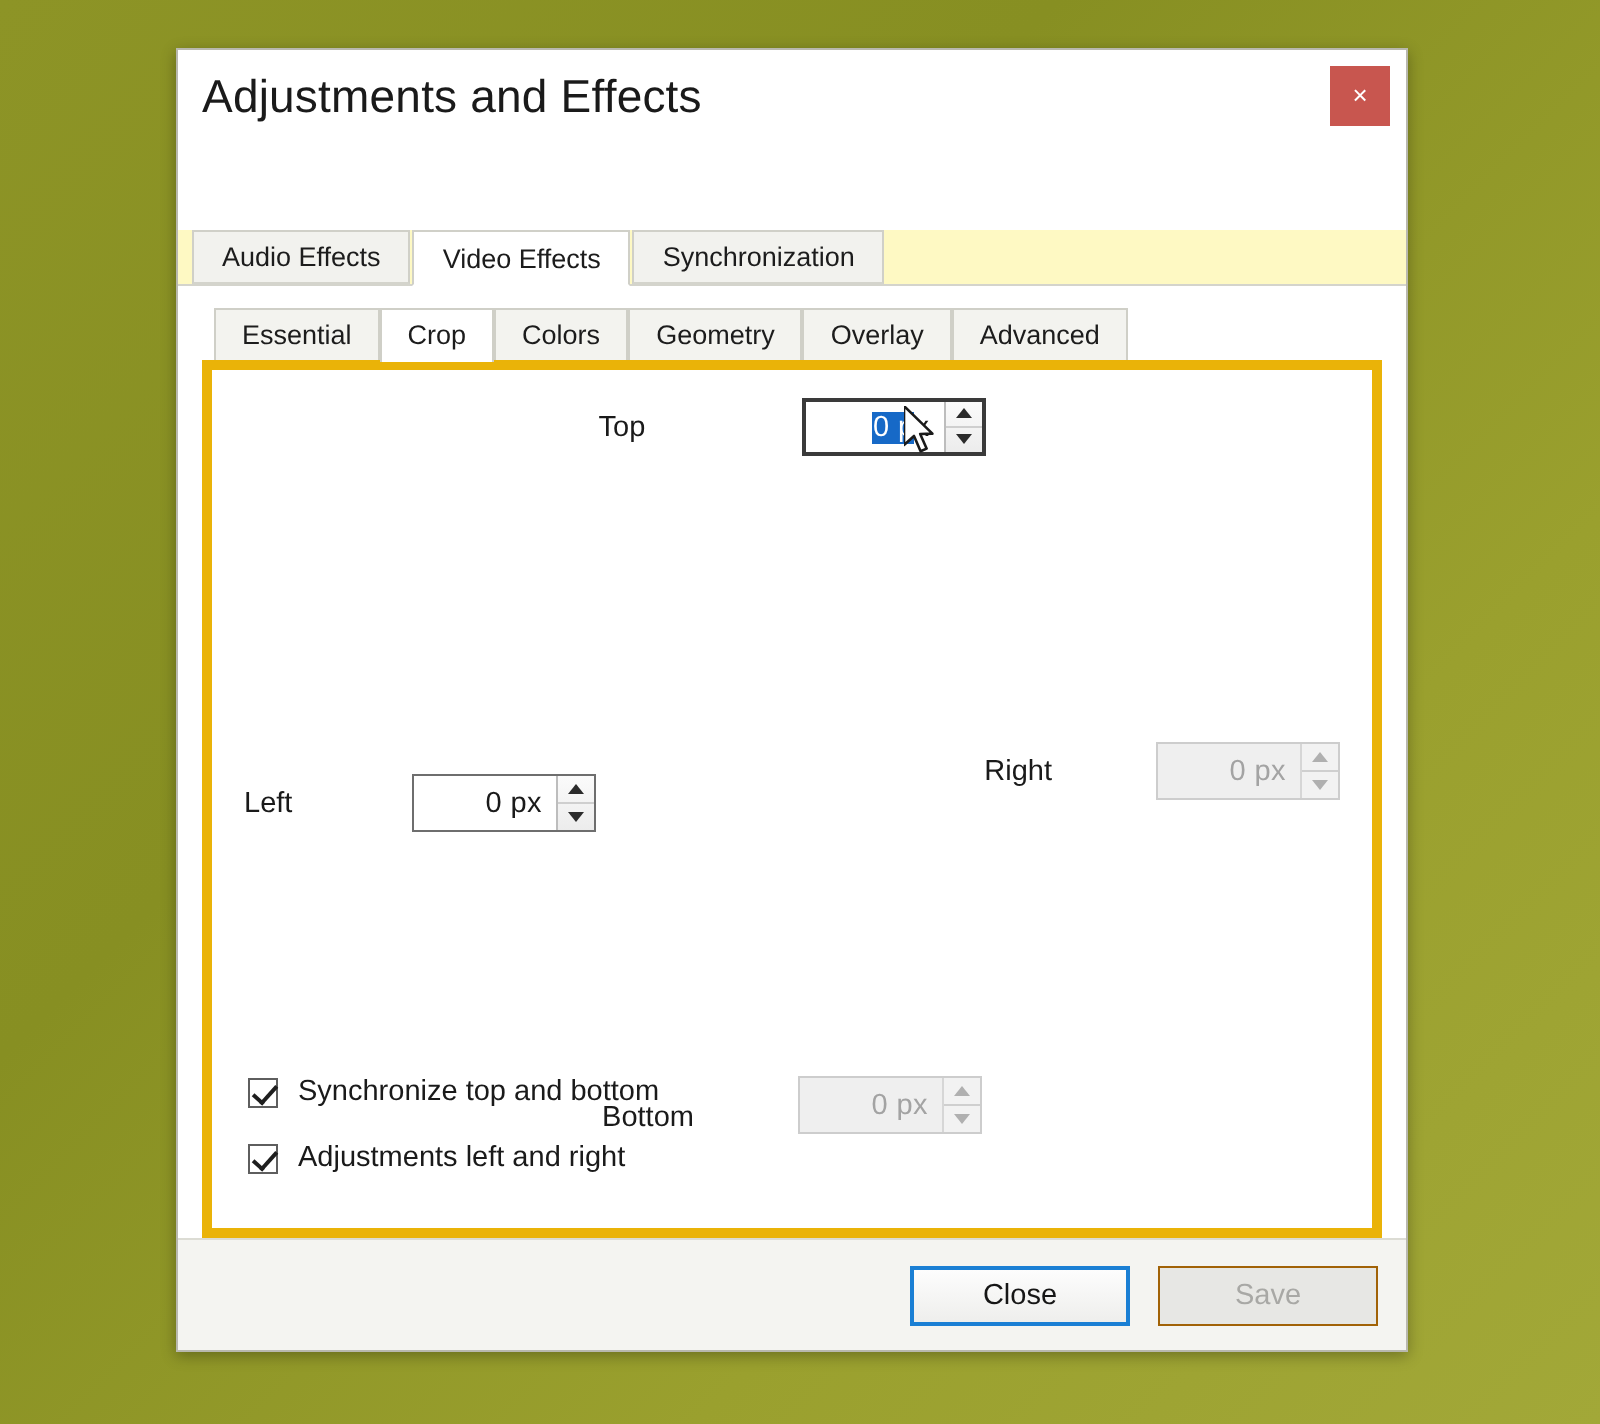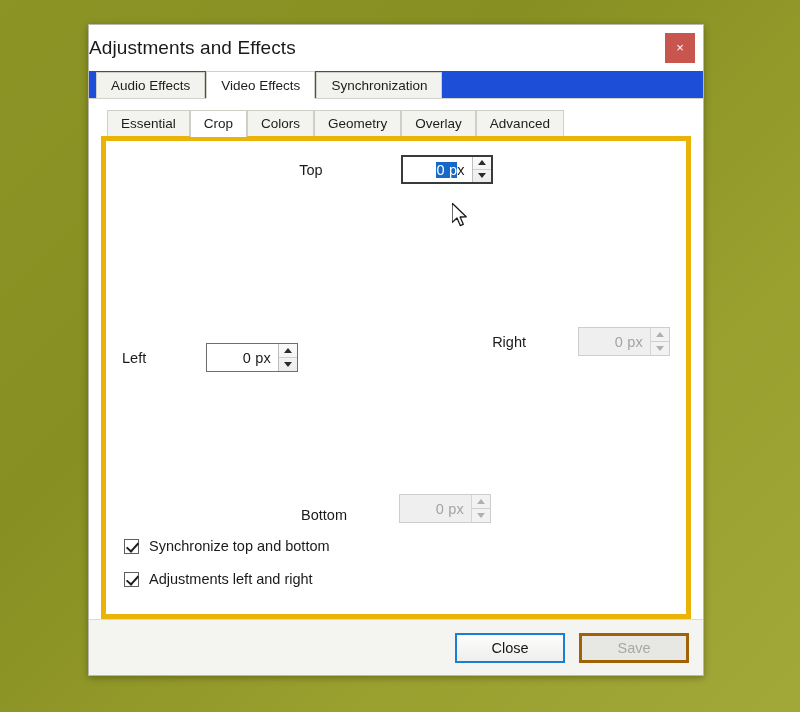--- a/index.html
+++ b/index.html
@@ -29,23 +29,23 @@
   
   .titlebar {
     height: 46px;
     flex: 0 0 46px;
     background: #ffffff;
     position: relative;
     display: flex;
     align-items: center;
   }
   .title-text {
-    font-size: 19px;
+    font-size: 23px;
     color: #1a1a1a;
-    padding-left: 0;
+    padding-left: 12px;
     letter-spacing: .1px;
     white-space: nowrap;
   }
   .close-x {
     position: absolute;
     right: 8px; top: 8px;
     width: 30px; height: 30px;
     background: #c8564f;
     color: #ffffff;
     font-size: 13px;
@@ -55,24 +55,25 @@
     border: none;
     font-family: "Liberation Sans", sans-serif;
     padding: 0;
   }
 
   
   .tabstrip-outer {
     flex: 0 0 28px;
     height: 28px;
     display: flex;
-    align-items: center;
+    align-items: flex-start;
     padding-left: 7px;
-    background: #1d4ed8;
-    position: relative;
+    background: #fef9c3;
+    position: relative;
+    margin-top: 44px;
   }
   .tabstrip-outer::after {
     content: "";
     position: absolute;
     left: 0; right: 0; bottom: 0;
     height: 1px;
     background: #d4d4cc;
   }
   .otab {
     height: 27px;
@@ -295,21 +296,21 @@
     color: #161616;
     cursor: pointer;
     padding: 0;
   }
   .btn.default {
     border: 2px solid #1a7fd4;
     background: linear-gradient(to bottom, #fdfdfd, #eeeeec);
   }
   .btn.disabled {
     background: #e7e7e4;
-    border: 3px solid #a16207;
+    border: 1px solid #a16207;
     color: #a8a8a5;
     cursor: default;
   }
 
   
   #cursor {
     position: absolute;
     left: 452px; top: 203px;
     width: 17px; height: 26px;
     pointer-events: none;

